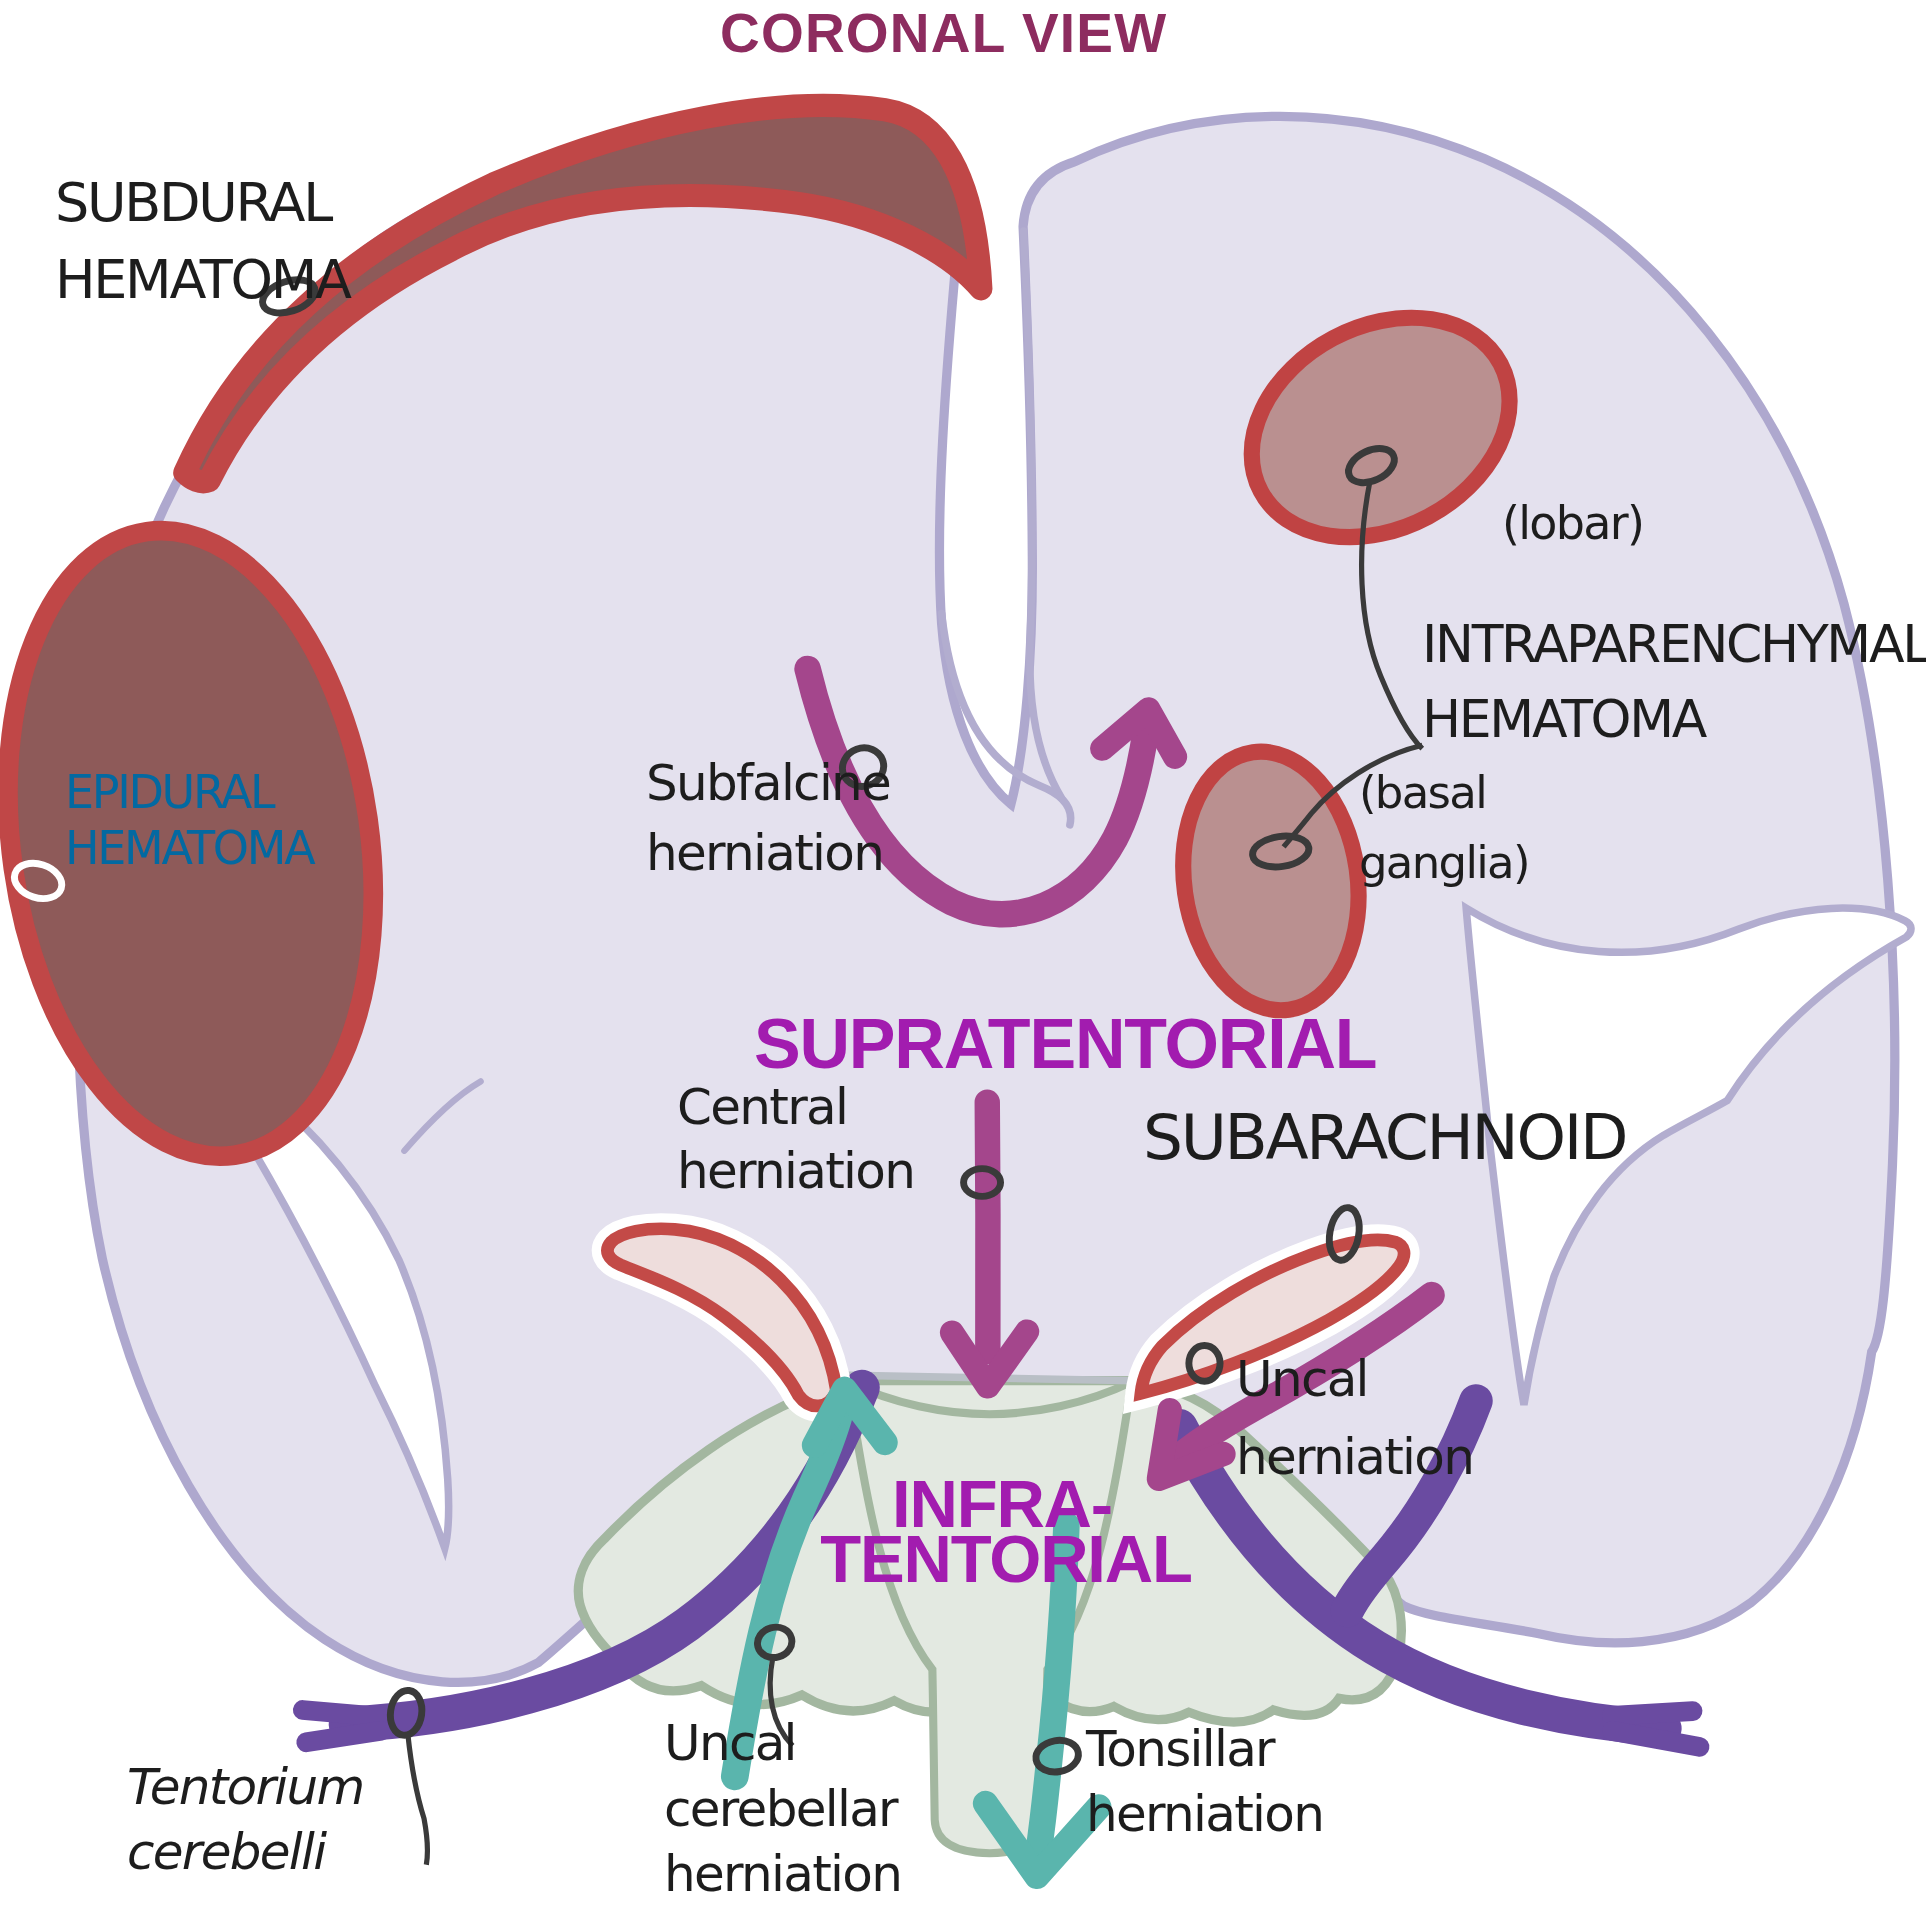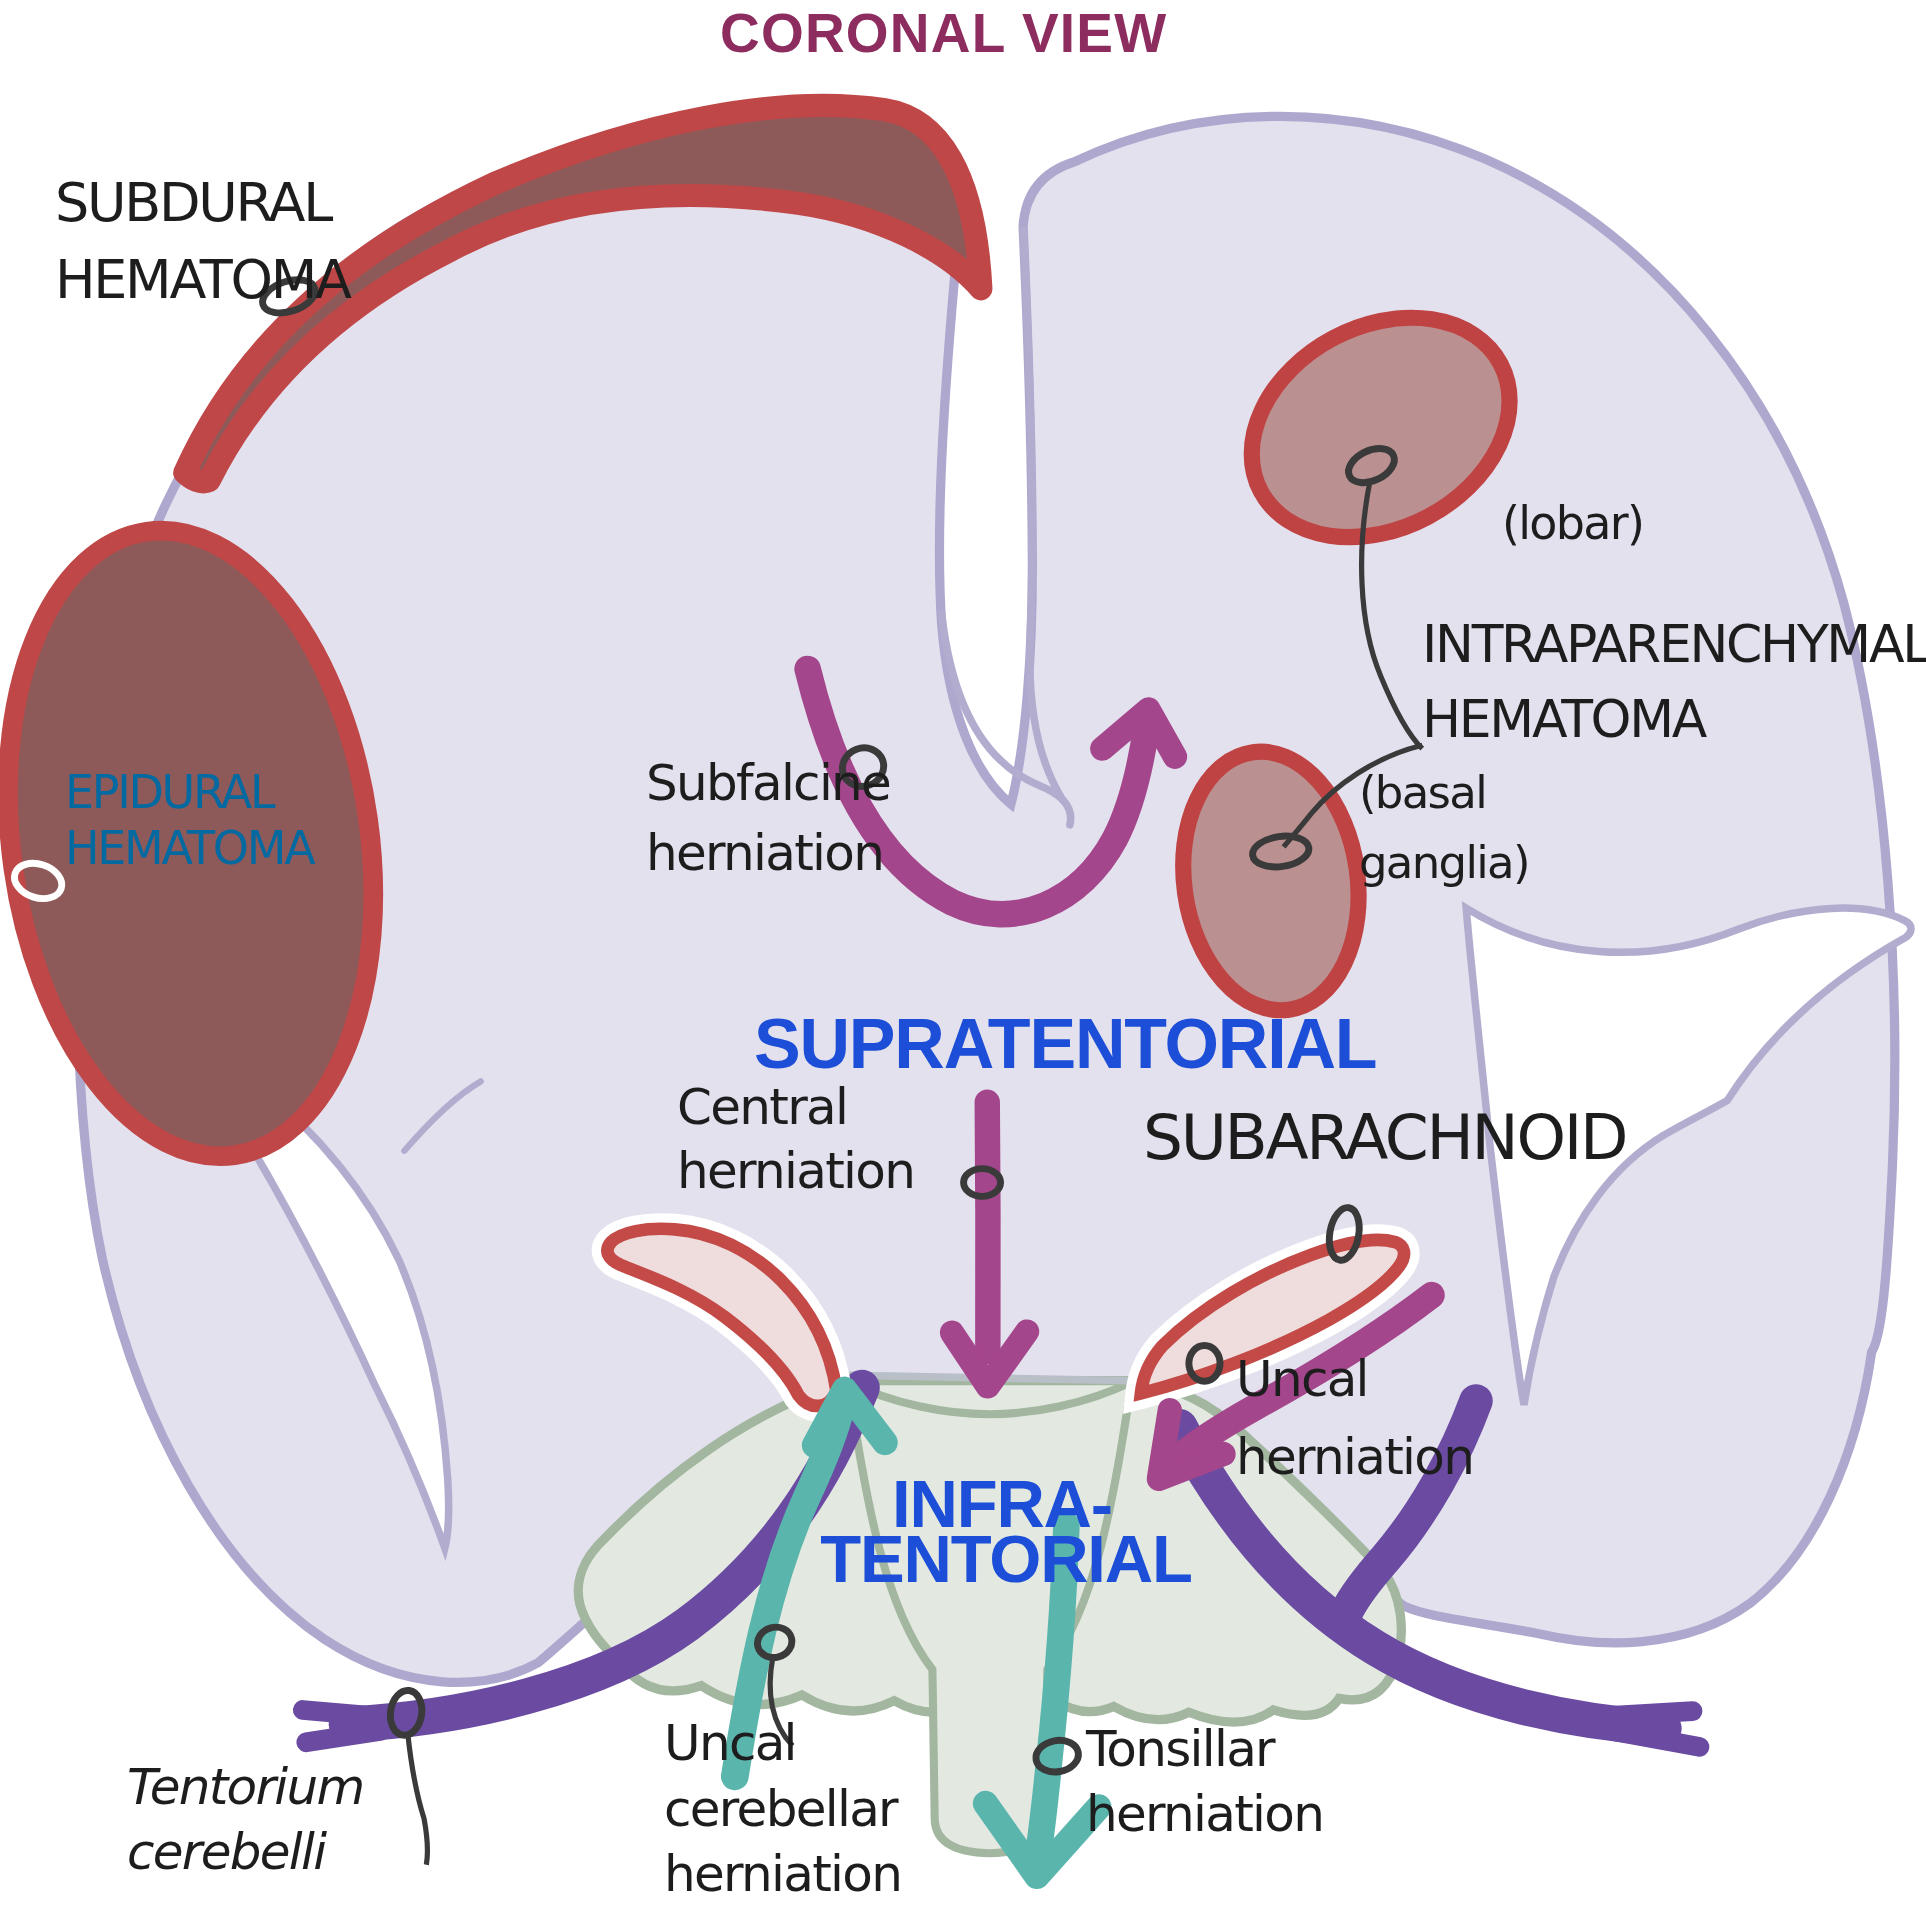--- a/index.html
+++ b/index.html
@@ -7,21 +7,21 @@
        font-family:"DejaVu Sans",sans-serif;}
   #stage{position:absolute;left:0;top:0;width:1926px;height:1926px;}
   #art{position:absolute;left:0;top:0;}
   .lbl{position:absolute;white-space:nowrap;color:#1d1d1d;
        font-family:"DejaVu Sans",sans-serif;letter-spacing:-1.7px;}
   .lbl div{line-height:inherit;}
   .caps{letter-spacing:-2.3px;}
   .title{position:absolute;font-family:"Liberation Sans",sans-serif;
          font-weight:800;color:#8d2c5f;letter-spacing:1.2px;}
   .zone{position:absolute;font-family:"Liberation Sans",sans-serif;
-        font-weight:800;color:#1d4ed8;letter-spacing:-1.2px;white-space:nowrap;text-align:center;}
+        font-weight:800;color:#a21caf;letter-spacing:-1.2px;white-space:nowrap;text-align:center;}
   .white{color:#0369a1;}
   .ital{font-style:italic;}
   .ctr{transform:translateX(-50%);}
 </style>
 </head>
 <body>
 
 <div id="stage">
 
 <svg id="art" width="1926" height="1926" viewBox="0 0 3334 3334">

